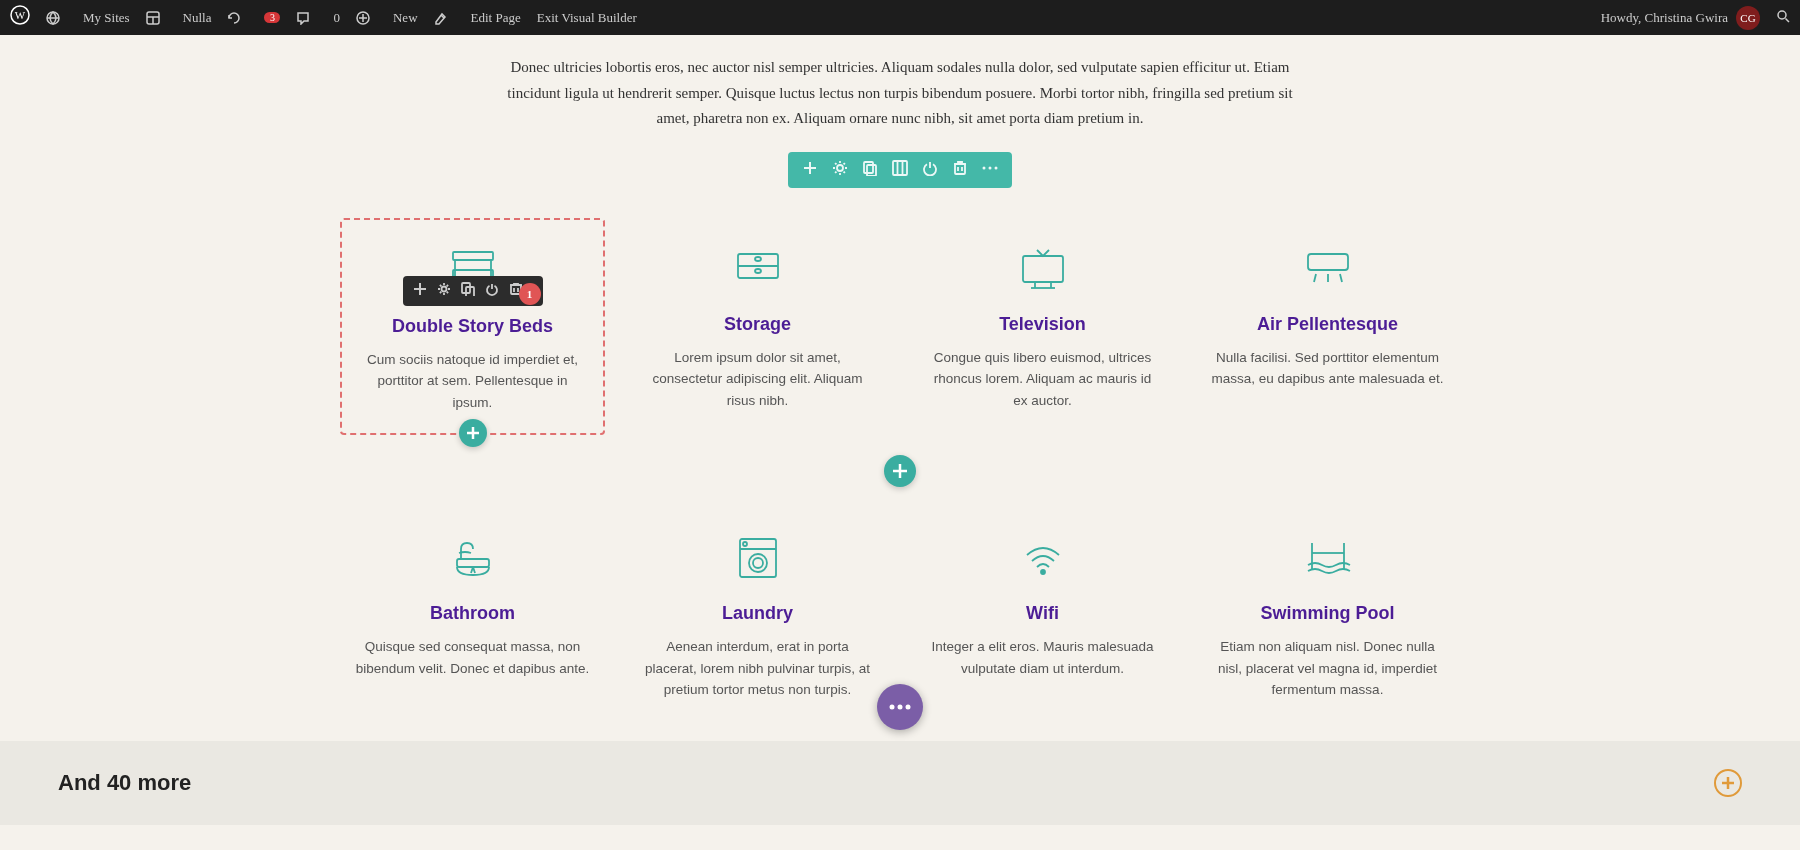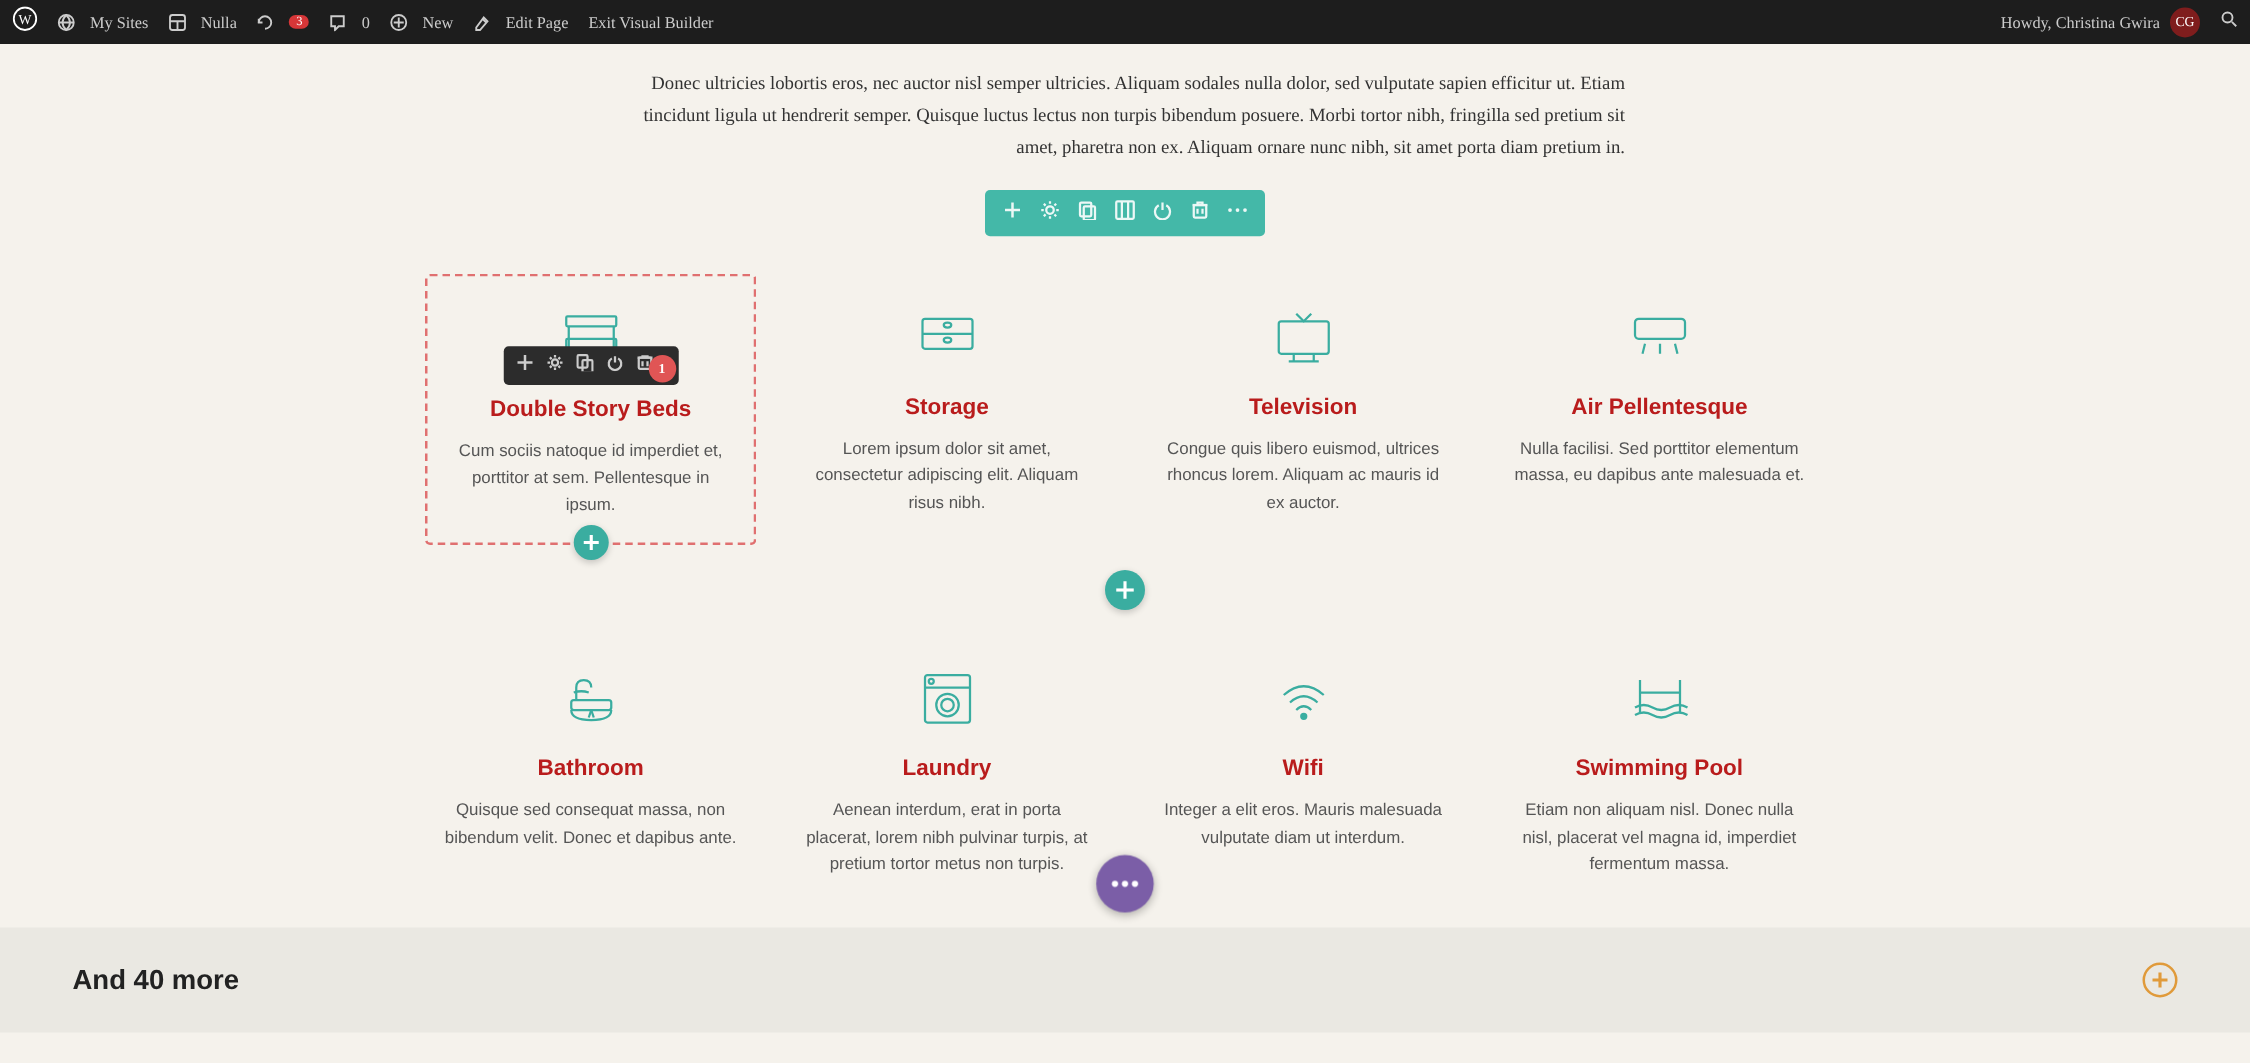--- a/index.html
+++ b/index.html
@@ -20,21 +20,21 @@
       padding: 0 10px;
       gap: 16px;
       font-size: 13px;
       position: fixed;
       top: 0; left: 0; right: 0;
       z-index: 1000;
     }
     .admin-bar-item {
       display: flex;
       align-items: center;
-      gap: 12px;
+      gap: 23px;
       color: #ccc;
       cursor: pointer;
       white-space: nowrap;
     }
     .admin-bar-right {
       margin-left: auto;
       display: flex;
       align-items: center;
       gap: 8px;
       color: #ccc;
@@ -64,21 +64,21 @@
     .page-content {
       margin-top: 35px;
       padding: 20px 0 0 0;
       background: #f5f2ec;
     }
 
     
     .intro-text {
       max-width: 840px;
       margin: 0 auto 20px;
-      text-align: right;
+      text-align: center;
       font-size: 15px;
       color: #333;
       line-height: 1.7;
       padding: 0 20px;
     }
 
     
     .module-toolbar-wrapper {
       display: flex;
       justify-content: center;
@@ -131,21 +131,21 @@
     .feature-icon svg {
       width: 52px;
       height: 52px;
       stroke: #3aada0;
       fill: none;
       stroke-width: 1.8;
     }
     .feature-title {
       font-size: 18px;
       font-weight: bold;
-      color: #b91c1c;
+      color: #4c1d95;
       margin-bottom: 12px;
       font-family: 'Helvetica Neue', Arial, sans-serif;
     }
     .feature-desc {
       font-size: 13.5px;
       color: #555;
       line-height: 1.6;
       font-family: 'Helvetica Neue', Arial, sans-serif;
       font-weight: 300;
     }

